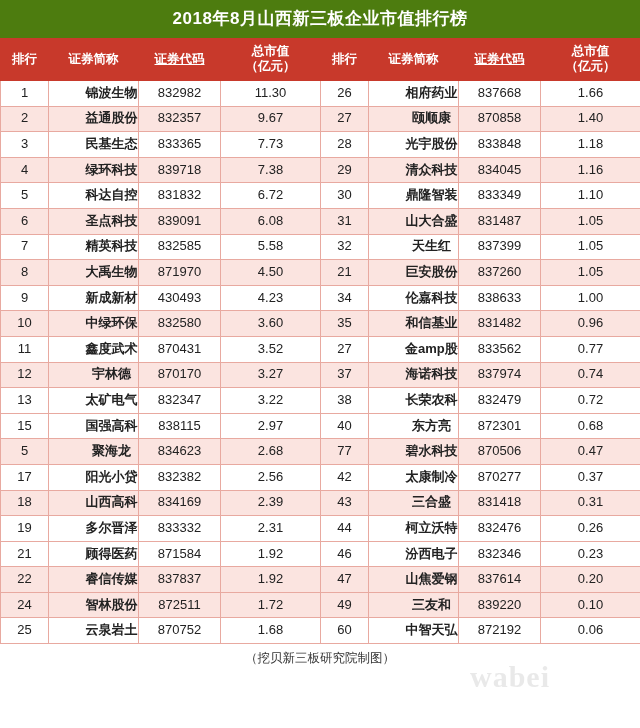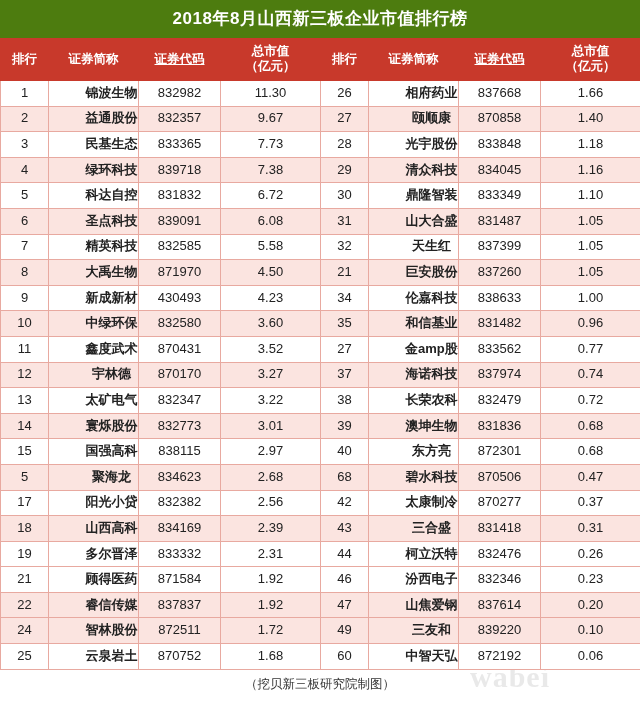--- a/index.html
+++ b/index.html
@@ -270,46 +270,36 @@
         <tr class="odd">
           <td class="rank">13</td>
           <td class="name">太矿电气</td>
           <td class="code">832347</td>
           <td class="value">3.22</td>
           <td class="rank">38</td>
           <td class="name">长荣农科</td>
           <td class="code">832479</td>
           <td class="value">0.72</td>
         </tr>
-        <tr class="even">
-          <td class="rank">14</td>
-          <td class="name">寰烁股份</td>
-          <td class="code">832773</td>
-          <td class="value">3.01</td>
-          <td class="rank">39</td>
-          <td class="name">澳坤生物</td>
-          <td class="code">831836</td>
-          <td class="value">0.68</td>
-        </tr>
         <tr class="odd">
           <td class="rank">15</td>
           <td class="name">国强高科</td>
           <td class="code">838115</td>
           <td class="value">2.97</td>
           <td class="rank">40</td>
           <td class="name">东方亮</td>
           <td class="code">872301</td>
           <td class="value">0.68</td>
         </tr>
         <tr class="even">
           <td class="rank">5</td>
           <td class="name">聚海龙</td>
           <td class="code">834623</td>
           <td class="value">2.68</td>
-          <td class="rank">68</td>
+          <td class="rank">77</td>
           <td class="name">碧水科技</td>
           <td class="code">870506</td>
           <td class="value">0.47</td>
         </tr>
         <tr class="odd">
           <td class="rank">17</td>
           <td class="name">阳光小贷</td>
           <td class="code">832382</td>
           <td class="value">2.56</td>
           <td class="rank">42</td>

